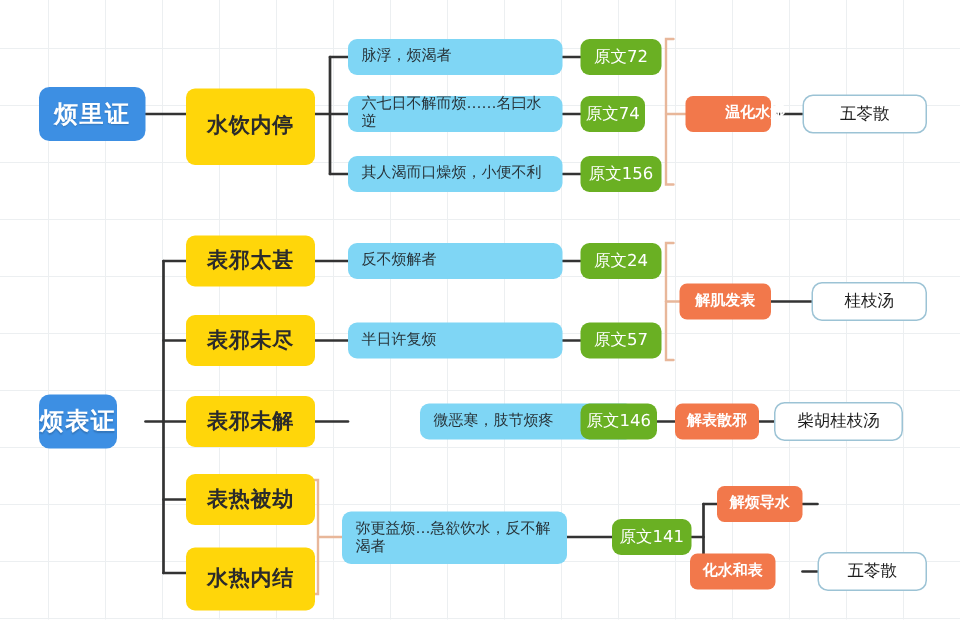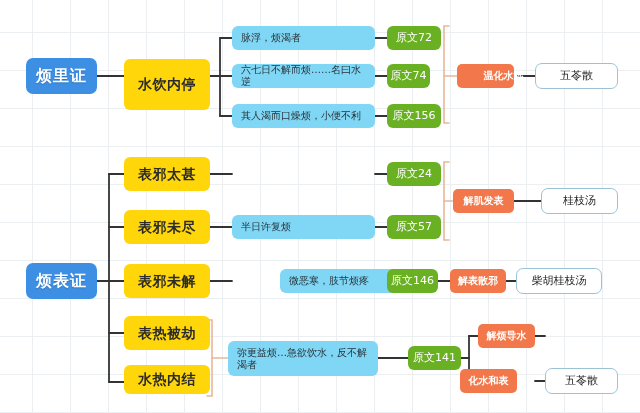--- a/index.html
+++ b/index.html
@@ -190,28 +190,29 @@
   <div class="node n-sym" style="left:232px; top:104px; width:143px; height:24px;">其人渴而口燥烦，小便不利</div>
 
   <div class="node n-src" style="left:387px; top:26px; width:54px; height:24px;">原文72</div>
   <div class="node n-src" style="left:387px; top:64px; width:43px; height:24px;">原文74</div>
   <div class="node n-src" style="left:387px; top:104px; width:54px; height:24px;">原文156</div>
 
   <div class="node n-mth" style="left:457px; top:64px; width:57px; height:24px;padding-left:36px;">温化水湿</div>
 
   <div class="node n-frm" style="left:535px; top:63px; width:83px; height:26px;">五苓散</div>
 
-  <div class="node n-root" style="left:26px; top:263px; width:71px; height:36px;">烦表证</div>
+  <div class="node n-root" style="left:26px; top:263px; width:52px; height:36px;">烦表证</div>
 
   <div class="node n-cat" style="left:124px; top:157px; width:86px; height:34px;">表邪太甚</div>
   <div class="node n-cat" style="left:124px; top:210px; width:86px; height:34px;">表邪未尽</div>
   <div class="node n-cat" style="left:124px; top:264px; width:86px; height:34px;">表邪未解</div>
   <div class="node n-cat" style="left:124px; top:316px; width:86px; height:34px;">表热被劫</div>
-  <div class="node n-cat" style="left:124px; top:365px; width:86px; height:29px;">水热内结</div>
-
+  <div class="node n-cat" style="left:124px; top:365px; width:86px; height:42px;">水热内结</div>
+
+  <div class="node n-sym" style="left:232px; top:162px; width:143px; height:24px;">反不烦解者</div>
   <div class="node n-sym" style="left:232px; top:215px; width:143px; height:24px;">半日许复烦</div>
   <div class="node n-sym" style="left:232px; top:269px; width:143px; height:24px;margin-left:48px;">微恶寒，肢节烦疼</div>
   <div class="node n-sym" style="left:228px; top:341px; width:150px; height:35px; align-items:center;">弥更益烦…急欲饮水，反不解渴者</div>
 
   <div class="node n-src" style="left:387px; top:162px; width:54px; height:24px;">原文24</div>
   <div class="node n-src" style="left:387px; top:215px; width:54px; height:24px;">原文57</div>
   <div class="node n-src" style="left:387px; top:269px; width:51px; height:24px;">原文146</div>
   <div class="node n-src" style="left:408px; top:346px; width:53px; height:24px;">原文141</div>
 
   <div class="node n-mth" style="left:453px; top:189px; width:61px; height:24px;">解肌发表</div>

